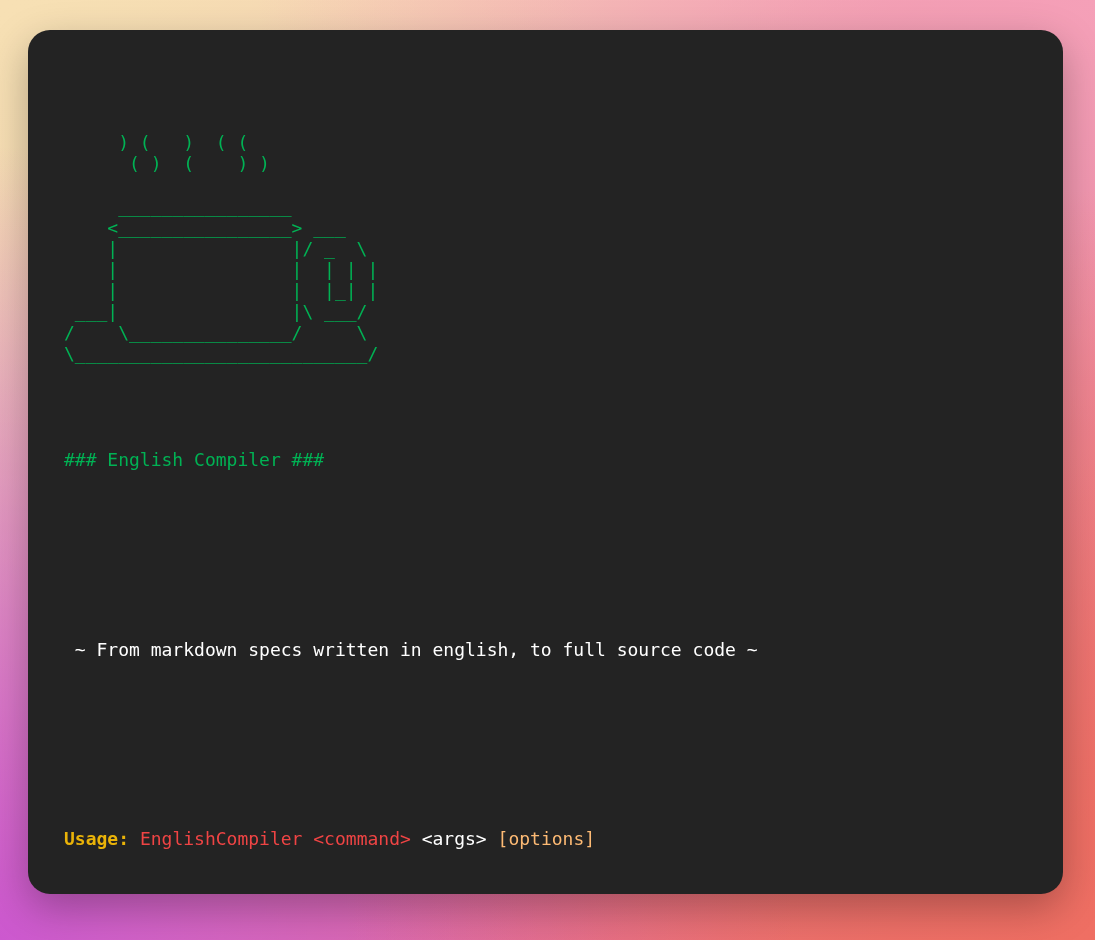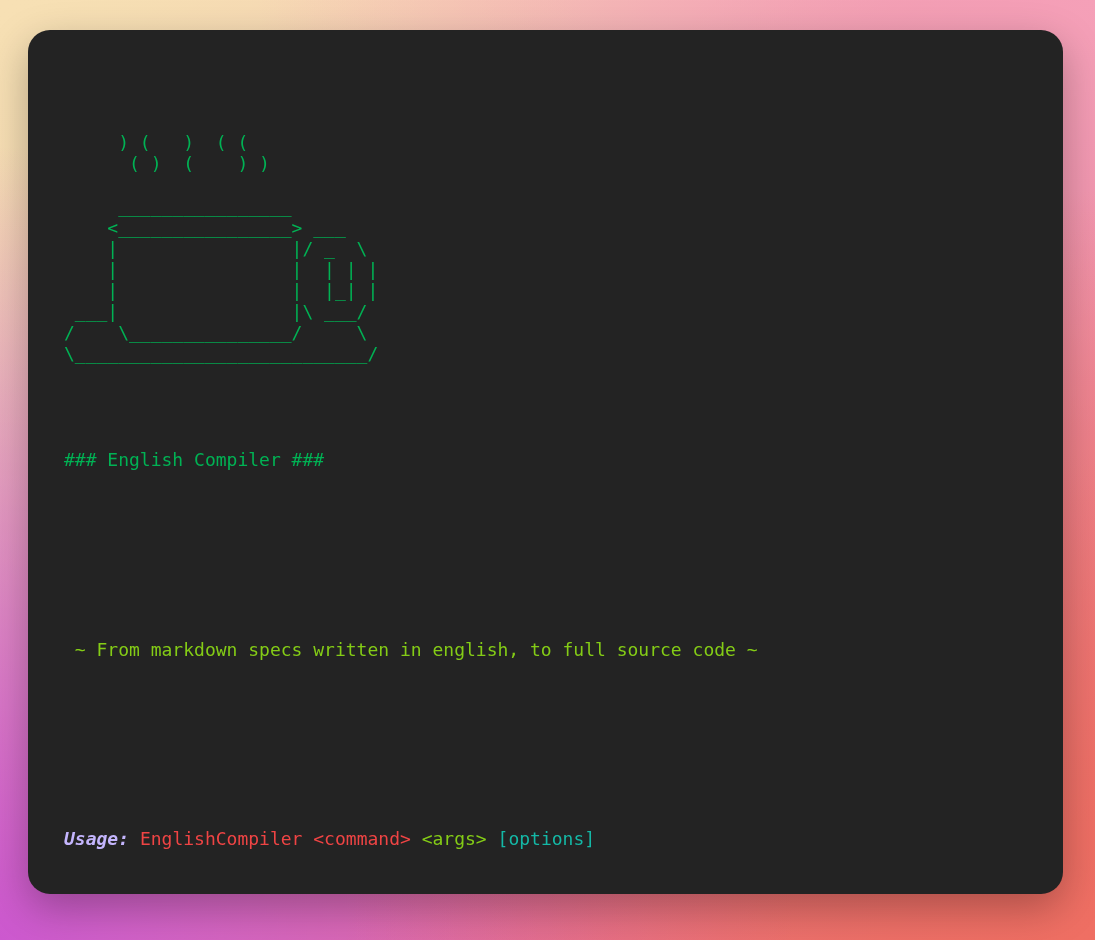--- a/index.html
+++ b/index.html
@@ -54,25 +54,25 @@
     white-space: pre;
     font-size: 18px;
     line-height: 21.1px;
     margin: 0;
     padding: 0;
   }
 
   .line { white-space: pre; margin: 0; }
   .blank { display: block; height: 21.1px; }
 
-  .c-green      { color: #84cc16; }
+  .c-green      { color: #ffffff; }
   .c-artgreen   { color: #00b254; }
   .c-magenta    { color: #ef4444; }
-  .c-bold-white { color: #c4b5fd; font-weight: bold; font-style: italic; }
-  .c-dim        { color: #14b8a6; }
+  .c-bold-white { color: #eab308; font-weight: bold; }
+  .c-dim        { color: #fdba74; }
 
   .section-head { font-weight: bold; }
 </style>
 </head>
 <body>
 
 <div class="desktop">
   <div class="terminal-window">
     <div class="terminal-body">
 

